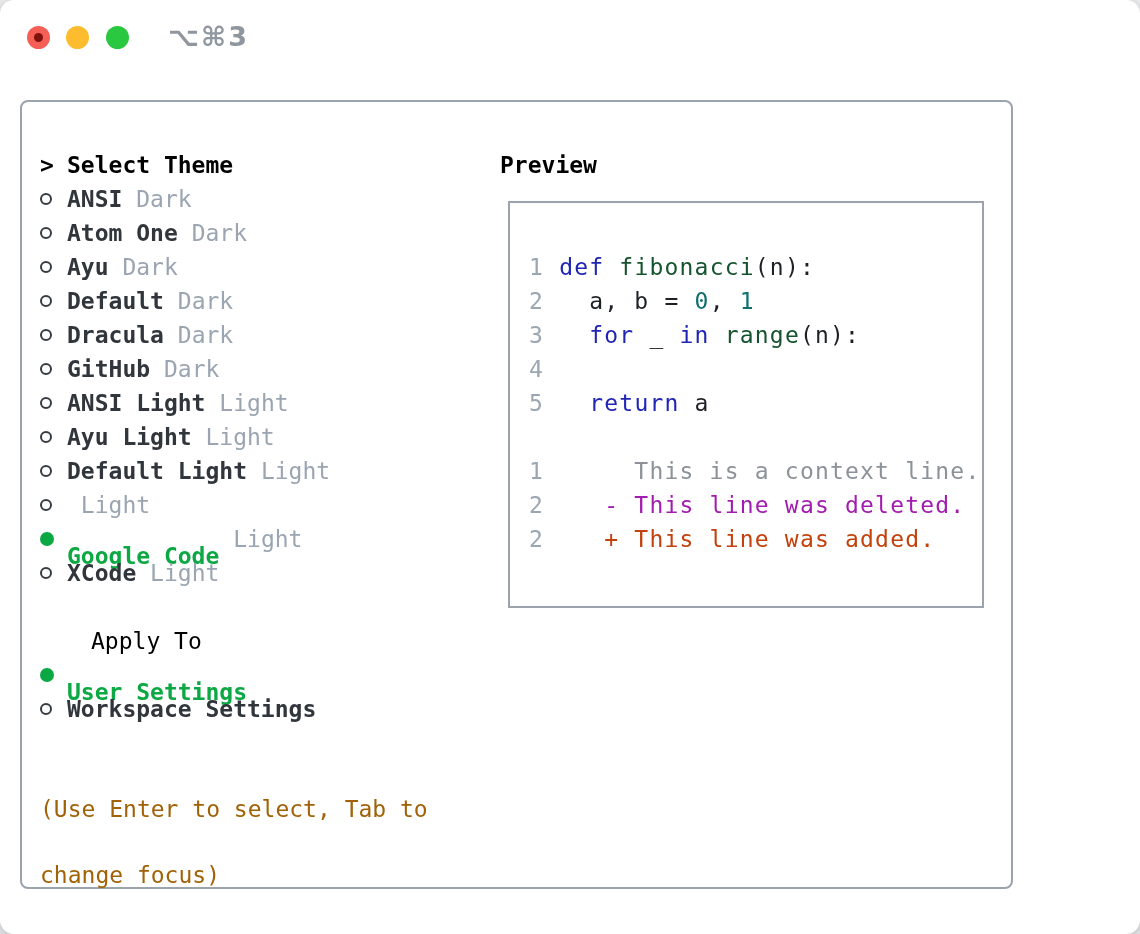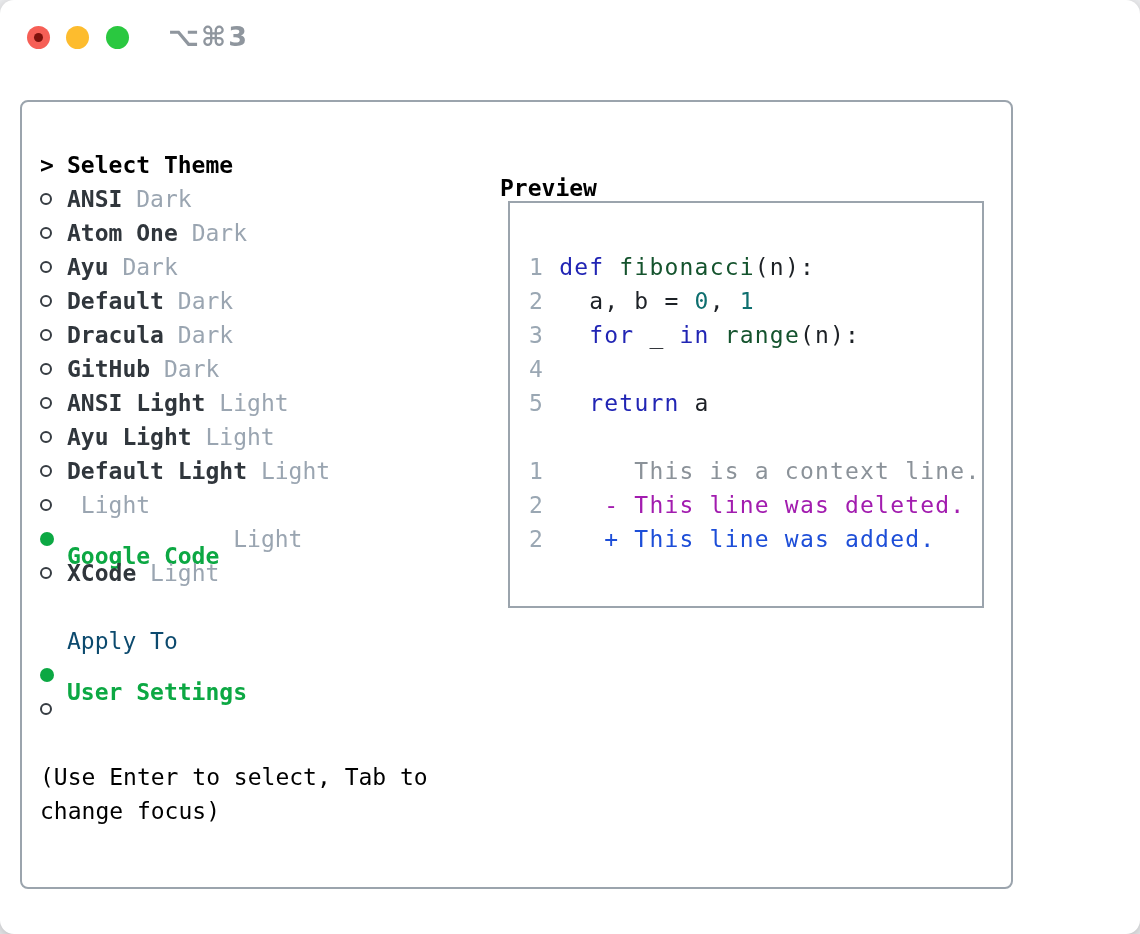--- a/index.html
+++ b/index.html
@@ -43,45 +43,45 @@
     display: inline-block;
   }
   .dot-green {
     width: 14px; height: 14px; background: #0ca843; border-radius: 50%;
     display: inline-block;
   }
   .hdr { font-weight: bold; color: #000000; }
   .item-name { color: #30363c; font-weight: bold; }
   .item-name.selected-text { color: #0ca843; margin-top: 33px; }
   .variant { color: #9aa5b1; }
-  .apply-hdr { color: #0c4a6e; }
+  .apply-hdr { color: #000000; margin-left: 24px; }
   .spacer { height: 34px; }
-  .hint { font-size: 23px; line-height: 34px; color: #000000; white-space: pre; }
+  .hint { font-size: 23px; line-height: 34px; color: #a16207; white-space: pre; margin-top: 32px; }
   
   .preview-title {
     position: absolute; left: 500px; top: 148px; height: 34px; line-height: 34px;
-    font-size: 23px; font-weight: bold; color: #000000; margin-top: 23px;
+    font-size: 23px; font-weight: bold; color: #000000;
   }
   .preview-box {
     position: absolute; left: 508px; top: 201px; width: 476px; height: 407px;
     border: 2px solid #9ba4ad; background: #ffffff;
     padding: 47px 0 0 19px; overflow: hidden;
   }
   .pline {
     height: 34px; line-height: 34px; font-size: 23px; letter-spacing: 1.2px;
     white-space: pre; display: flex;
   }
   .gutter { color: #9aa7b3; }
   .tok-kw  { color: #2125b4; }
   .tok-fn  { color: #14532d; }
   .tok-num { color: #0e6f6f; }
   .tok-pl  { color: #1d2126; }
   .diff-context { color: #8b9299; }
   .diff-deleted { color: #a21caf; }
-  .diff-added   { color: #1d4ed8; }
+  .diff-added   { color: #c2410c; }
 </style>
 </head>
 <body>
 
 <div class="window">
 
   <div class="titlebar">
     <div class="tl tl-close"></div>
     <div class="tl tl-min"></div>
     <div class="tl tl-zoom"></div>
@@ -154,20 +154,21 @@
         <span class="marker"></span>
         <span class="apply-hdr">Apply To</span>
       </div>
       <div>
           <div class="row">
     <span class="marker"><span class="dot-green"></span></span>
     <span class="item-name selected-text">User Settings</span>
   </div>
           <div class="row">
     <span class="marker"><span class="ring"></span></span>
+    <span class="item-name">Workspace Settings</span>
   </div>
         </div>
     </div>
 
     <div class="spacer"></div>
 
     <div class="hint">(Use Enter to select, Tab to</div>
     <div class="hint">change focus)</div>
   </div>
 

